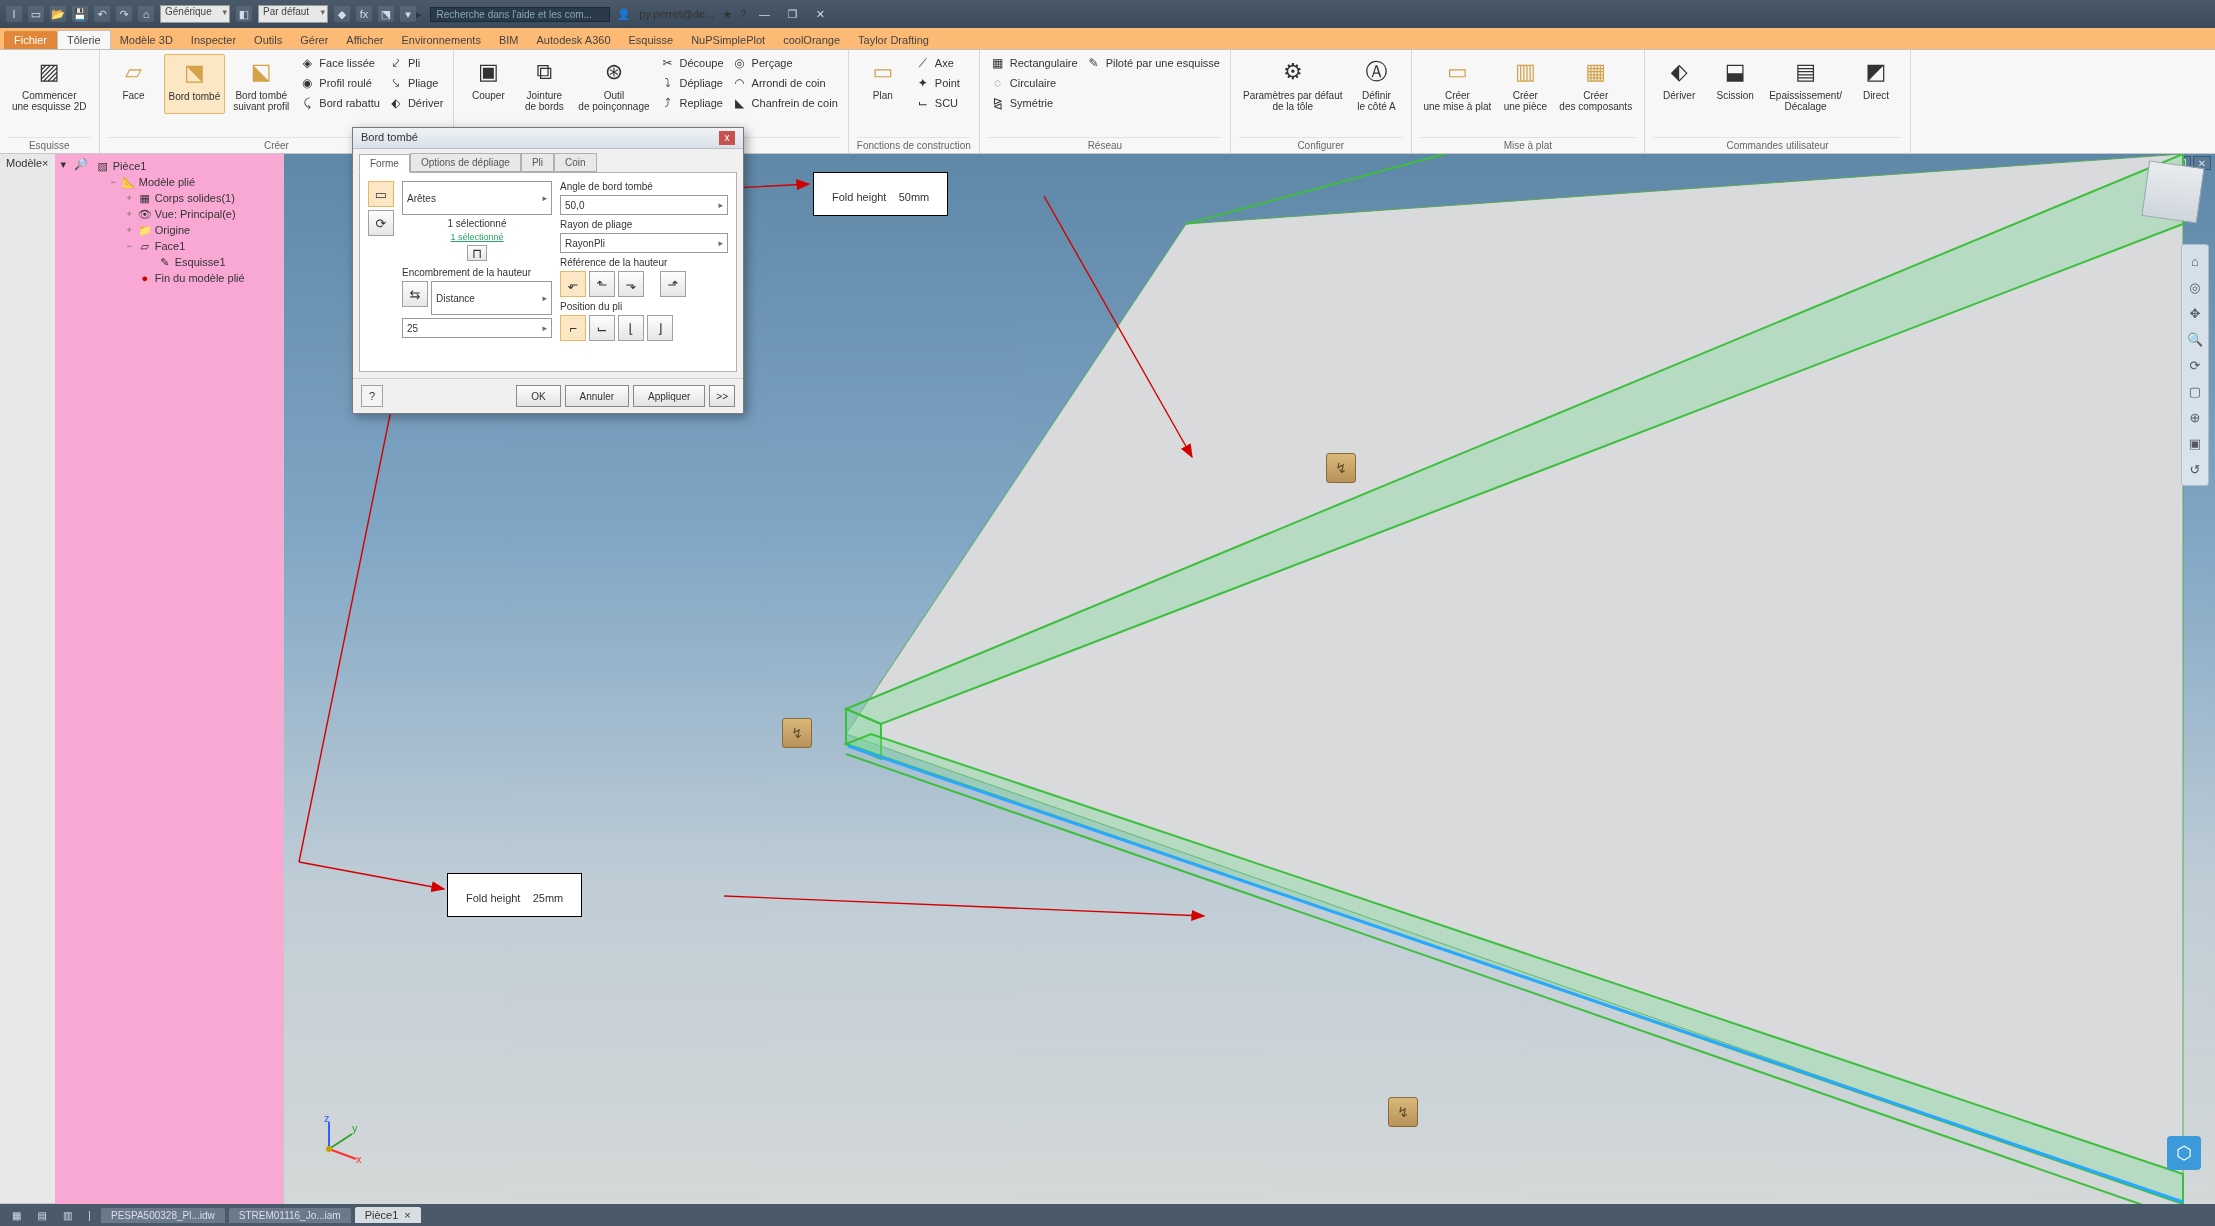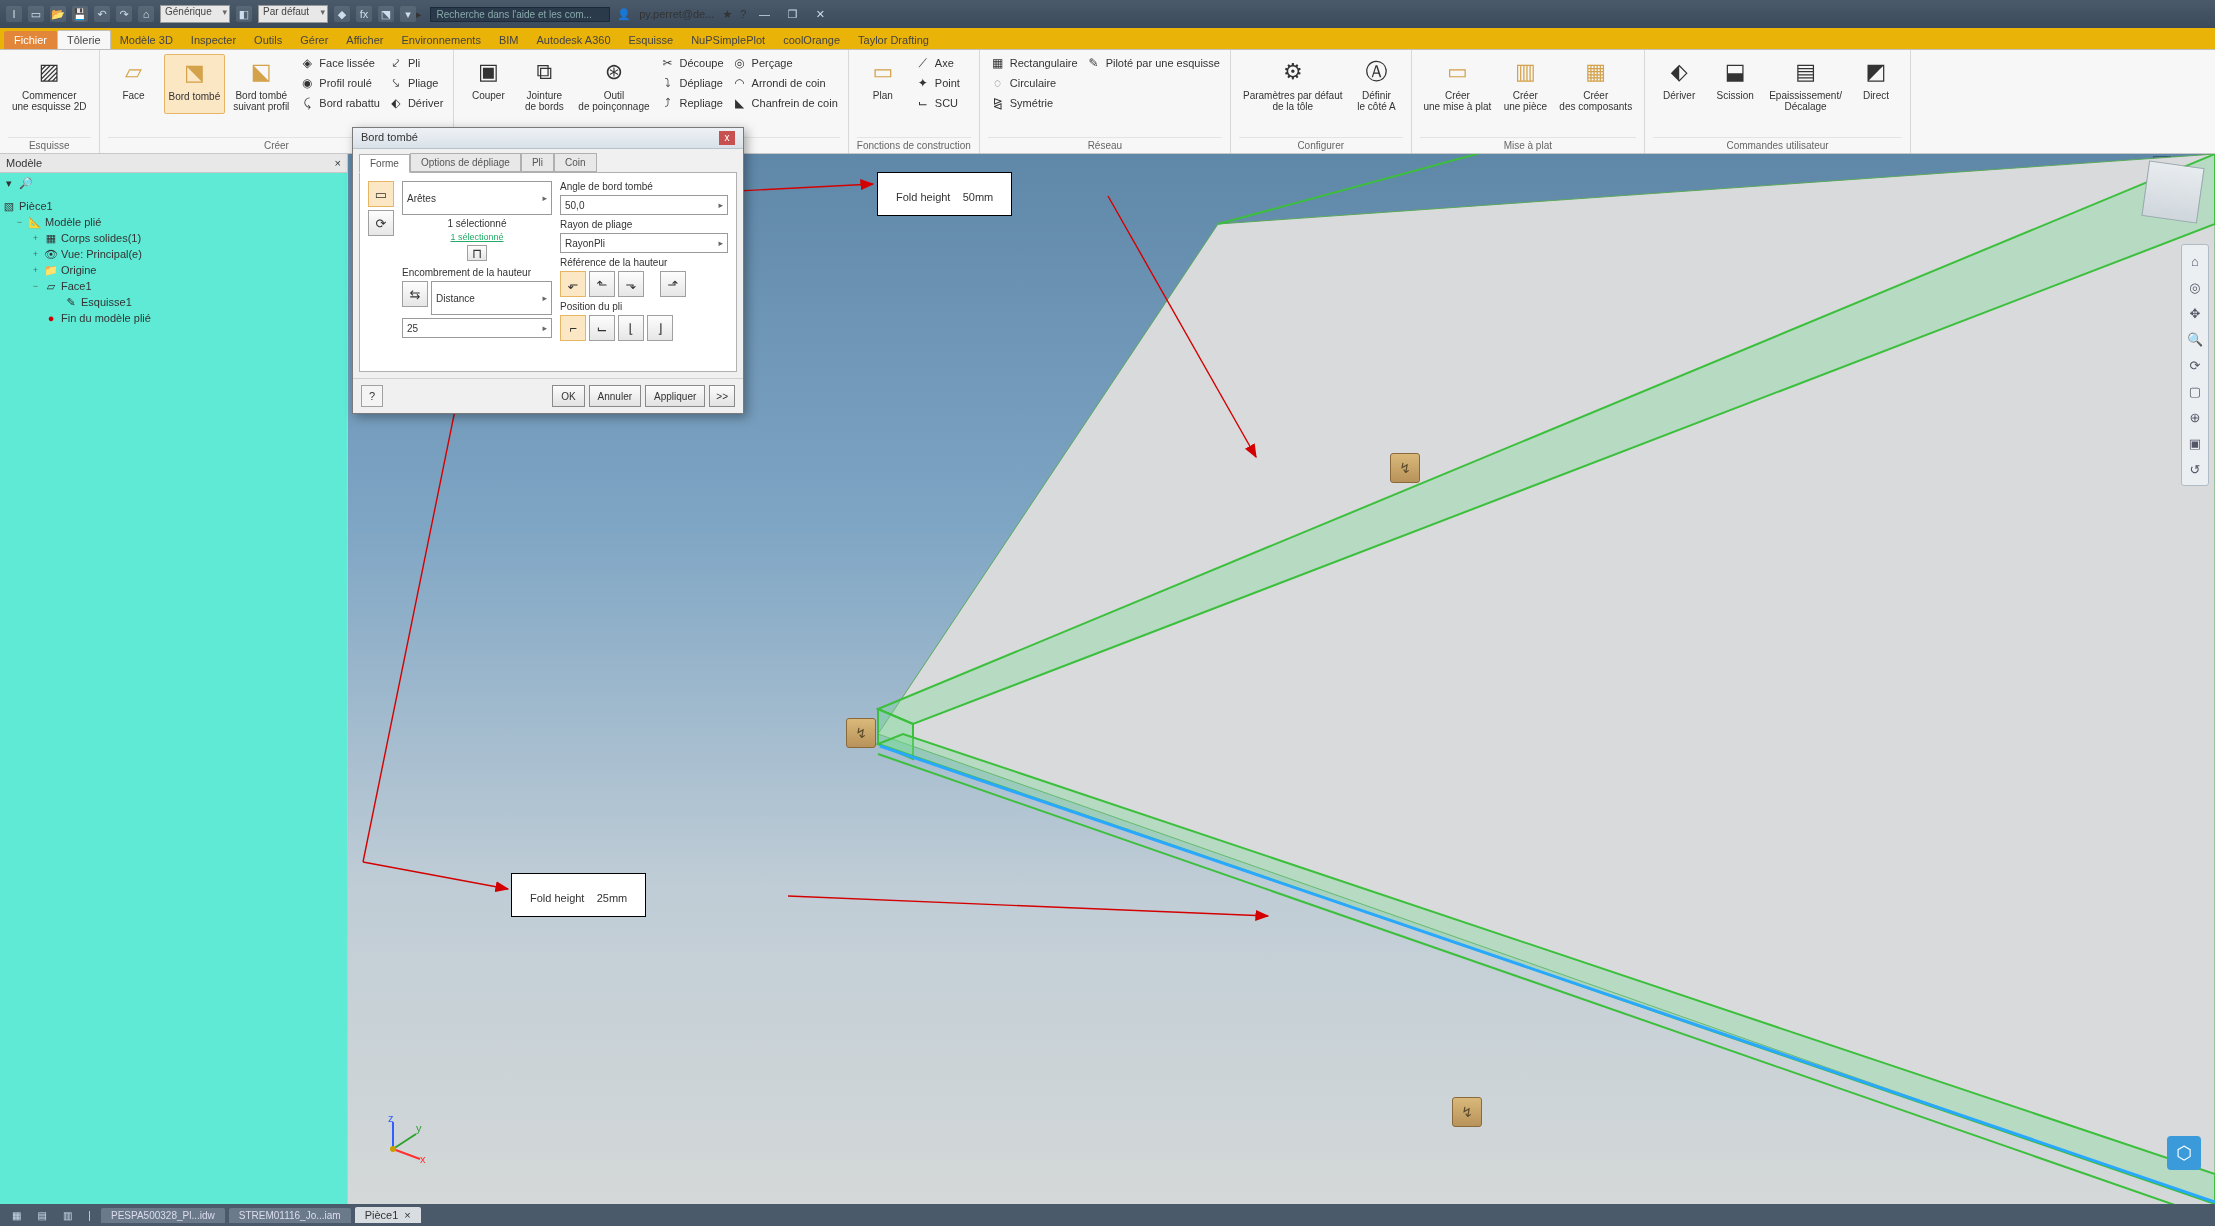--- a/index.html
+++ b/index.html
@@ -6,37 +6,37 @@
 body{width:2215px;height:1226px;overflow:hidden;background:#fff;position:relative;transform-origin:top left}
 .titlebar{height:28px;background:linear-gradient(#4a5a6a,#3a4a5a);display:flex;align-items:center;padding:0 6px;color:#fff;font-size:11px}
 .titlebar .qat{display:flex;gap:6px;align-items:center}
 .titlebar .qat span{width:16px;height:16px;display:inline-flex;align-items:center;justify-content:center;background:rgba(255,255,255,.1);border-radius:2px;color:#cde}
 .titlebar .qcombo{height:18px;background:#e8e8e8;border:1px solid #999;padding:0 14px 0 4px;font-size:10px;color:#444;position:relative;min-width:70px}
 .titlebar .qcombo::after{content:"▾";position:absolute;right:2px;top:1px;font-size:9px;color:#666}
 .titlebar .center{flex:1;text-align:center;color:#e8e8e8;font-size:12px}
 .titlebar .right{display:flex;gap:8px;align-items:center;color:#cde}
 .titlebar .searchbox{background:#2a3a4a;border:1px solid #1a2a3a;color:#8aa;padding:1px 6px;font-size:10px;width:180px;}
 .titlebar .winbtn{width:20px;text-align:center;color:#cde}
-.tabrow{height:22px;background:#eab308;border-bottom:1px solid #c0c0c0;display:flex;align-items:flex-end;padding-left:4px}
+.tabrow{height:22px;background:#fdba74;border-bottom:1px solid #c0c0c0;display:flex;align-items:flex-end;padding-left:4px}
 .tabrow .filetab{background:#e2873a;color:#fff;padding:3px 10px;font-size:11px;border-radius:2px 2px 0 0}
 .tabrow .tab{padding:3px 9px;font-size:11px;color:#444;cursor:pointer}
 .tabrow .tab.active{background:#f7f7f7;border:1px solid #c0c0c0;border-bottom:none;border-radius:2px 2px 0 0}
 .ribbon{height:104px;background:#f7f7f7;border-bottom:1px solid #c8c8c8;display:flex;overflow:hidden}
 .panel{border-right:1px solid #d8d8d8;padding:4px 8px 2px 8px;display:flex;flex-direction:column;justify-content:space-between}
 .panel .row{display:flex;gap:4px}
 .panel .plabel{text-align:center;font-size:10px;color:#666;padding-top:2px;border-top:1px solid #e4e4e4;margin-top:2px}
 .bigbtn{display:flex;flex-direction:column;align-items:center;gap:2px;padding:2px 4px;min-width:52px;text-align:center;cursor:pointer}
 .bigbtn.active{background:#fce7c5;border:1px solid #e6b566;border-radius:2px}
 .bigbtn .ico{width:32px;height:32px;display:flex;align-items:center;justify-content:center;font-size:22px}
 .bigbtn .lbl{font-size:10px;line-height:11px;color:#333}
 .smbtn{display:flex;align-items:center;gap:4px;padding:1px 2px;cursor:pointer;font-size:10px;color:#333;white-space:nowrap}
 .smbtn .sico{width:16px;height:16px;display:inline-flex;align-items:center;justify-content:center;font-size:12px}
 .col{display:flex;flex-direction:column;gap:2px}
 .workarea{position:absolute;top:154px;left:0;right:0;bottom:22px;display:flex}
-.browser{width:348px;background:#5eead4;border-right:1px solid #c8c8c8;display:flex;flex-direction:column}
+.browser{width:284px;background:#f9a8d4;border-right:1px solid #c8c8c8;display:flex;flex-direction:row}
 .browser .bh{background:#e8e8e8;border-bottom:1px solid #c8c8c8;padding:3px 6px;font-size:11px;color:#555;display:flex;justify-content:space-between}
 .browser .tools{padding:4px 6px;display:flex;gap:8px;color:#555}
 .tree{padding:4px 2px;font-size:11px;color:#333}
 .tree .tn{padding:1px 0 1px 0;display:flex;align-items:center;gap:3px;white-space:nowrap}
 .tree .tw{display:inline-block;width:11px;text-align:center;color:#666;font-size:9px}
 .tree .tico{width:14px;height:14px;display:inline-flex;align-items:center;justify-content:center;font-size:11px}
 .viewport{flex:1;position:relative;background:linear-gradient(180deg,#5f87a8 0%,#7ea5c4 35%,#c0cdd6 70%,#d4d8d8 100%);overflow:hidden}
 .viewport svg.scene{position:absolute;inset:0;width:100%;height:100%}
 .viewcube{position:absolute;top:10px;right:14px;width:56px;height:56px;background:linear-gradient(#e8ecef,#cfd6dc);border:1px solid #9aa7b0;transform:rotate(8deg)}
 .navbar{position:absolute;top:90px;right:6px;width:28px;background:rgba(240,244,247,.8);border:1px solid #b0bcc5;border-radius:3px;display:flex;flex-direction:column;align-items:center;gap:6px;padding:6px 0}
@@ -61,21 +61,21 @@
 .dialog .combo::after{content:"▸";font-size:9px;color:#666}
 .dialog .inp{height:20px;border:1px solid #9a9a9a;background:#fff;font-size:10px;padding:0 4px;display:flex;align-items:center;justify-content:space-between}
 .dialog .inp::after{content:"▸";font-size:9px;color:#666}
 .dialog .btnrow{display:flex;gap:3px}
 .dialog .tbtn{width:26px;height:26px;border:1px solid #a0a0a0;background:linear-gradient(#fdfdfd,#e6e6e6);display:flex;align-items:center;justify-content:center;font-size:13px;cursor:pointer}
 .dialog .tbtn.on{background:#fce7c5;border-color:#e6b566}
 .dialog .sidebtns{display:flex;flex-direction:column;gap:3px}
 .dialog .footer{display:flex;justify-content:space-between;align-items:center;padding:6px 8px;border-top:1px solid #d0d0d0}
 .dialog .footer .fl{width:22px;height:22px;border:1px solid #a0a0a0;background:#f4f4f4;display:flex;align-items:center;justify-content:center}
 .dialog .footer .fr{display:flex;gap:4px}
-.dialog .dbtn{height:22px;padding:0 8px;border:1px solid #8a8a8a;background:linear-gradient(#fdfdfd,#e2e2e2);font-size:10px;cursor:pointer}
+.dialog .dbtn{height:22px;padding:0 14px;border:1px solid #8a8a8a;background:linear-gradient(#fdfdfd,#e2e2e2);font-size:10px;cursor:pointer}
 .dialog .dbtn.sm{padding:0 6px}
 .statusbar{position:absolute;left:0;right:0;bottom:0;height:22px;background:#4a5a6a;display:flex;align-items:center;padding:0 6px;gap:4px}
 .statusbar .sseg{color:#cde;font-size:10px;padding:0 6px}
 .statusbar .doctab{background:#6a7a8a;color:#dde;padding:2px 10px;font-size:10px;border-radius:2px 2px 0 0;display:flex;align-items:center;gap:6px}
 .statusbar .doctab.active{background:#d8dde2;color:#333}
 .sharebtn{position:absolute;right:14px;bottom:34px;width:34px;height:34px;background:#3b9ad9;border-radius:4px;display:flex;align-items:center;justify-content:center;color:#fff;font-size:18px}
 svg.arrow{position:absolute;overflow:visible;pointer-events:none}
 </style>
 </head>
 <body>

